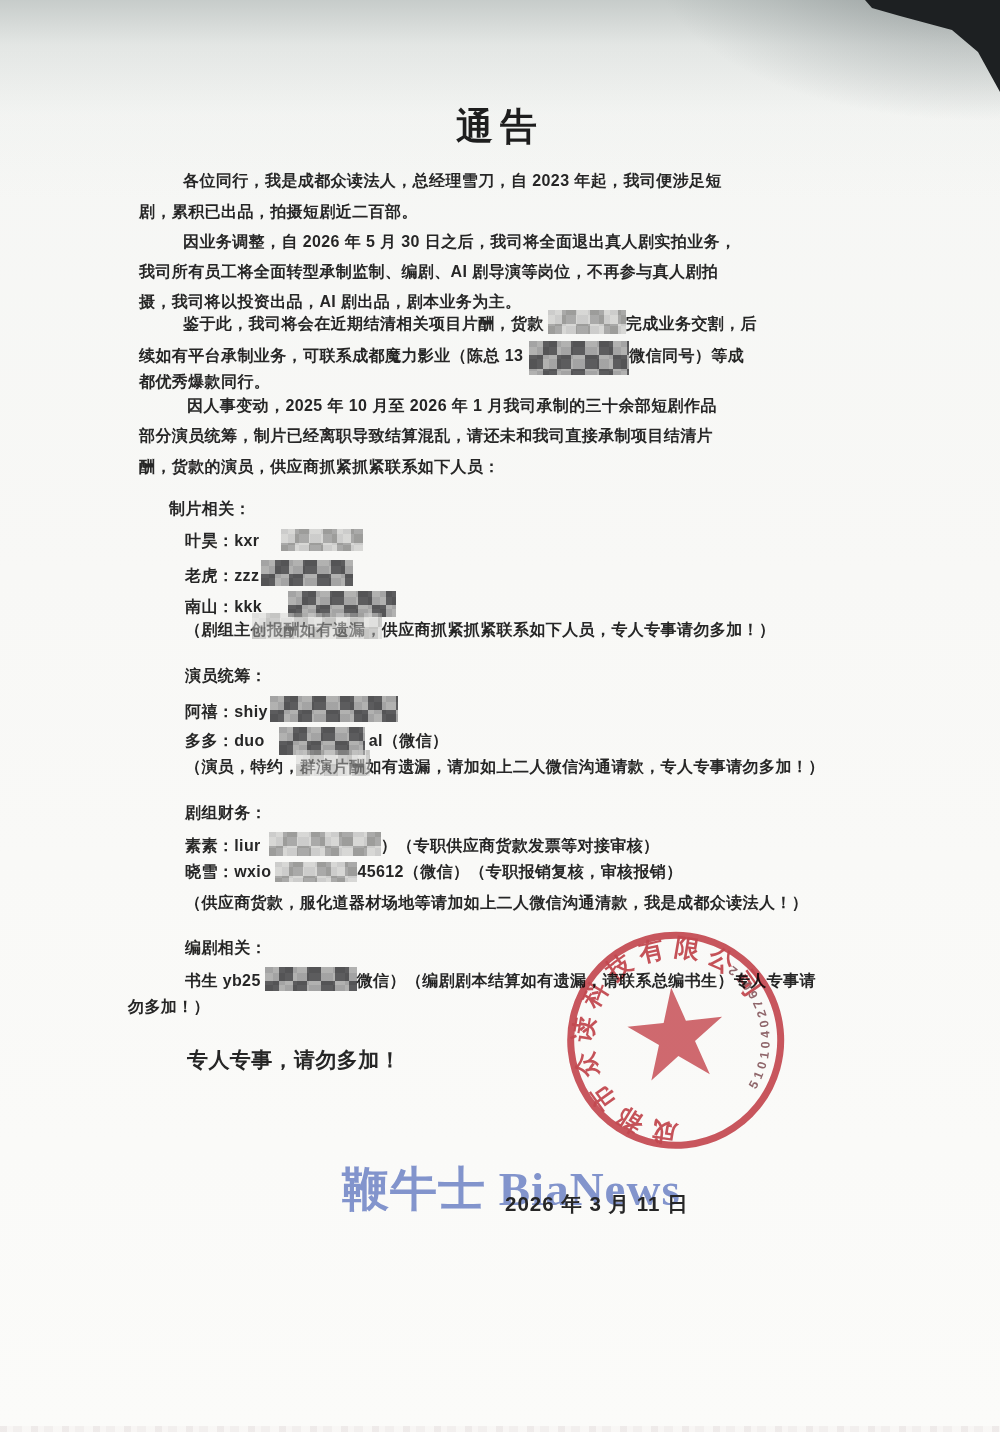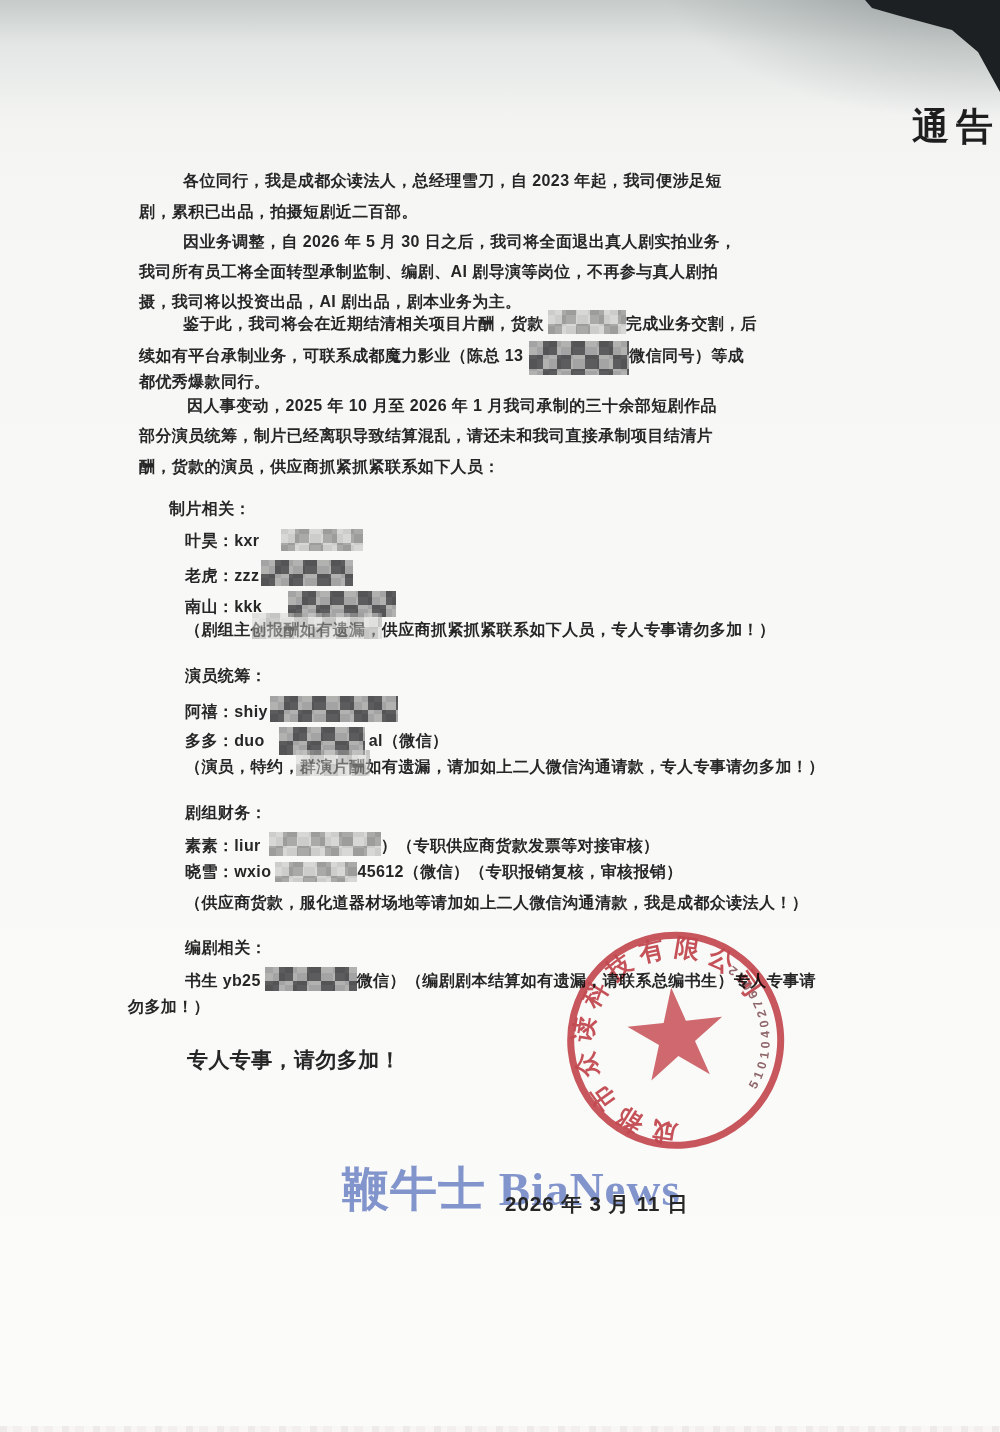--- a/index.html
+++ b/index.html
@@ -14,21 +14,21 @@
   .corner-black{
     position:absolute;left:0;top:0;width:1000px;height:120px;
     background:#1d2022;
     clip-path:polygon(865px 0px, 1000px 0px, 1000px 92px, 978px 52px, 952px 30px, 900px 16px, 872px 8px);
   }
   .bottom-noise{
     position:absolute;left:0;bottom:0;width:1000px;height:6px;opacity:.25;
     background:repeating-linear-gradient(90deg,#c9b9bb 0 7px,#efe6e6 7px 13px,#d8cccd 13px 22px,#f2eceb 22px 31px);
   }
   .line{position:absolute;white-space:nowrap;font-size:16px;font-weight:600;color:#262626;letter-spacing:.4px;}
-  .title{position:absolute;left:0;right:0;text-align:right;font-size:37px;font-weight:700;color:#1e1e1e;letter-spacing:7px;}
+  .title{position:absolute;left:0;right:0;text-align:center;font-size:37px;font-weight:700;color:#1e1e1e;letter-spacing:7px;}
   .heading{font-weight:700;}
   .closing{font-weight:700;font-size:21px;}
   .mz{display:inline-block;vertical-align:-5px;
     background:
       repeating-conic-gradient(rgba(110,110,110,.45) 0% 25%, rgba(214,214,212,.55) 0% 50%) 0 0 / 28px 28px,
       repeating-conic-gradient(#dadad8 0% 25%, #c2c2c0 0% 50%) 7px 5px / 22px 22px;
   }
   .mz-dark{
     background:
       repeating-conic-gradient(rgba(70,70,72,.80) 0% 25%, rgba(176,176,176,.65) 0% 50%) 0 0 / 28px 28px,

